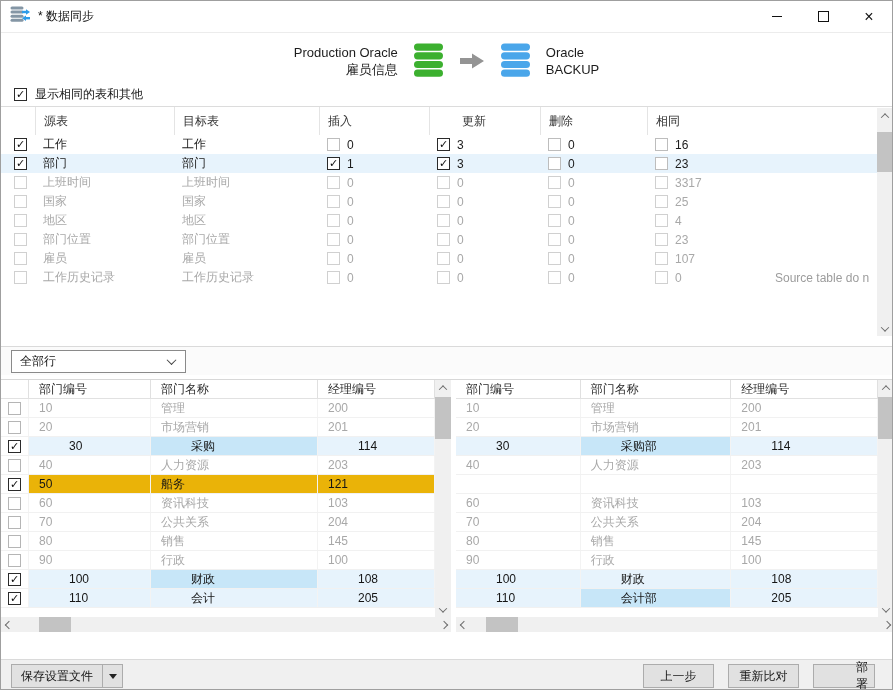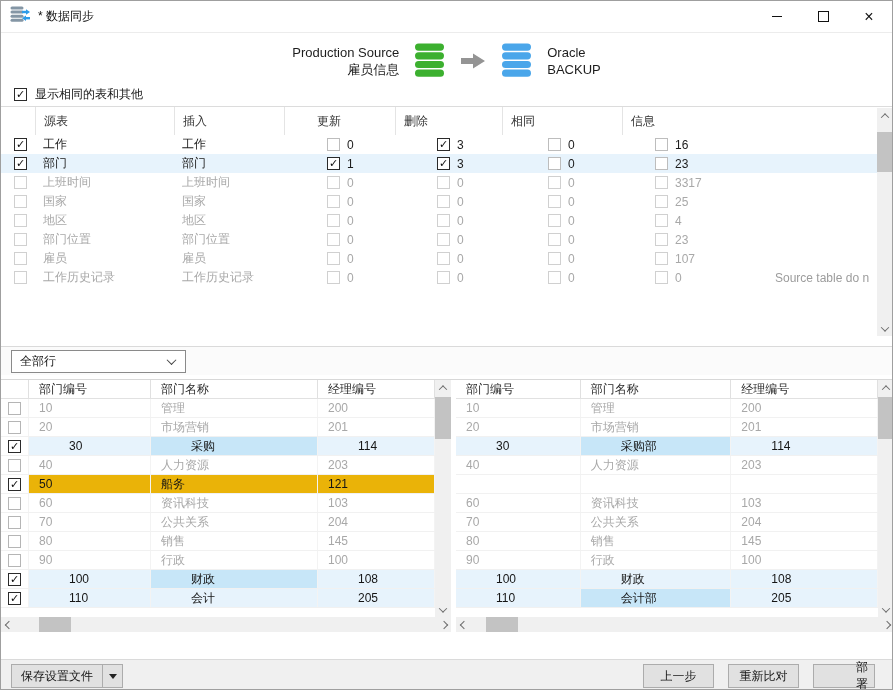--- a/index.html
+++ b/index.html
@@ -142,21 +142,21 @@
         </div>
       <div class="wc">
           <span class="close-x"></span>
         </div>
     </div>
   </div>
 
   <div class="header-zone">
     <div class="sync-info">
       <div class="conn-label src-label">
-        <div>Production Source</div>
+        <div>Production Oracle</div>
         <div>雇员信息</div>
       </div>
       <span class="db-icon">
         <svg width="33" height="36" viewBox="0 0 33 36">
           <rect x="2" y="0.5" width="29" height="7.2" rx="3.6" fill="#3cb02f"></rect>
           <rect x="2" y="9.2" width="29" height="7.2" rx="3.6" fill="#3cb02f"></rect>
           <rect x="2" y="17.9" width="29" height="7.2" rx="3.6" fill="#3cb02f"></rect>
           <rect x="2" y="26.6" width="29" height="7.2" rx="3.6" fill="#3cb02f"></rect>
         </svg>
       </span>
@@ -182,25 +182,25 @@
       <span class="cb on"></span>
       <span>显示相同的表和其他</span>
     </div>
   </div>
 
   <div class="compare-section">
     <div class="compare-inner">
       <div class="chead">
         <span class="hcell c-check"></span>
         <span class="hcell c-src">源表</span>
+        <span class="hcell c-tgt">目标表</span>
         <span class="hcell c-ins">插入</span>
         <span class="hcell c-upd">更新</span>
         <span class="hcell c-del">删除</span>
         <span class="hcell c-same">相同</span>
-        <span class="hcell c-info">信息</span>
       </div>
       <div id="compare-body">
           <div class="crow">
             <span class="ccell c-check">
               <span class="cb on"></span>
             </span>
             <span class="ccell txt c-src">工作</span>
             <span class="ccell txt c-tgt">工作</span>
             <span class="ccell ncell c-ins">
               <span class="cb"></span>

